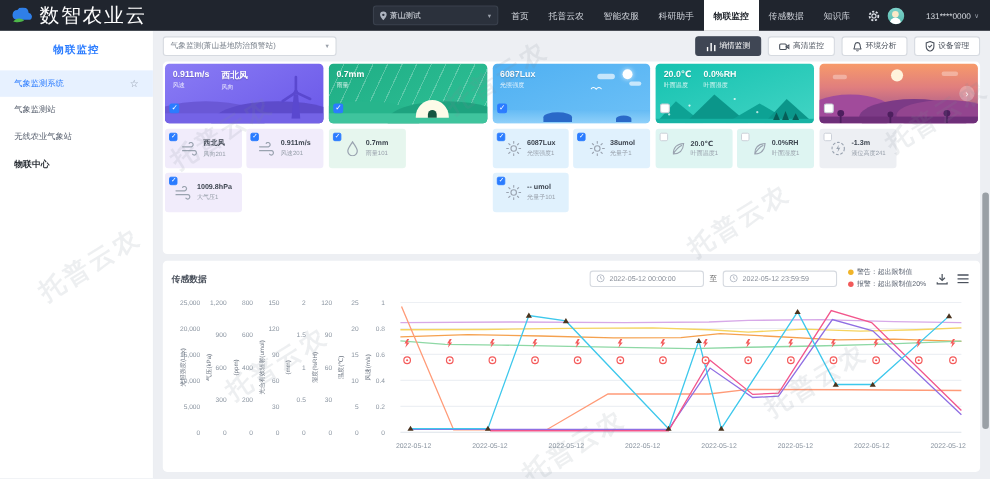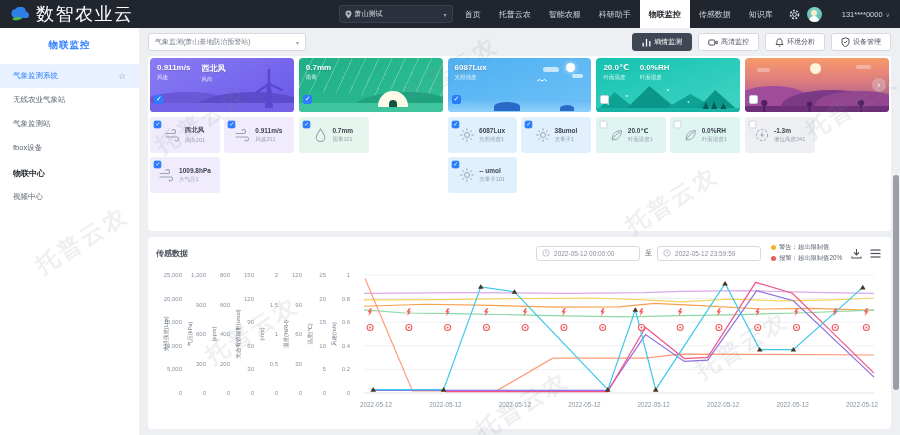--- a/index.html
+++ b/index.html
@@ -142,32 +142,26 @@
 </div>
 
 <aside class="sidebar">
   <div class="sb-title">物联监控</div>
   <div id="sidenav">
       <div class="sb-item active">
         <span>气象监测系统</span>
         <span class="star">☆</span>
       </div>
       <div class="sb-item">
-        <span>无线农业气象站</span>
-      </div>
-      <div class="sb-item">
         <span>气象监测站</span>
       </div>
       <div class="sb-item">
-        <span>fbox设备</span>
+        <span>无线农业气象站</span>
       </div>
       <div class="sb-header">物联中心</div>
-      <div class="sb-item">
-        <span>视频中心</span>
-      </div>
     </div>
 </aside>
 
 <main class="main">
   <div class="toolbar">
     <div class="dev-select">
       <span>气象监测(萧山基地防治预警站)</span>
       <span class="caret">▾</span>
     </div>
     <div class="tb-buttons" id="tb-buttons">

